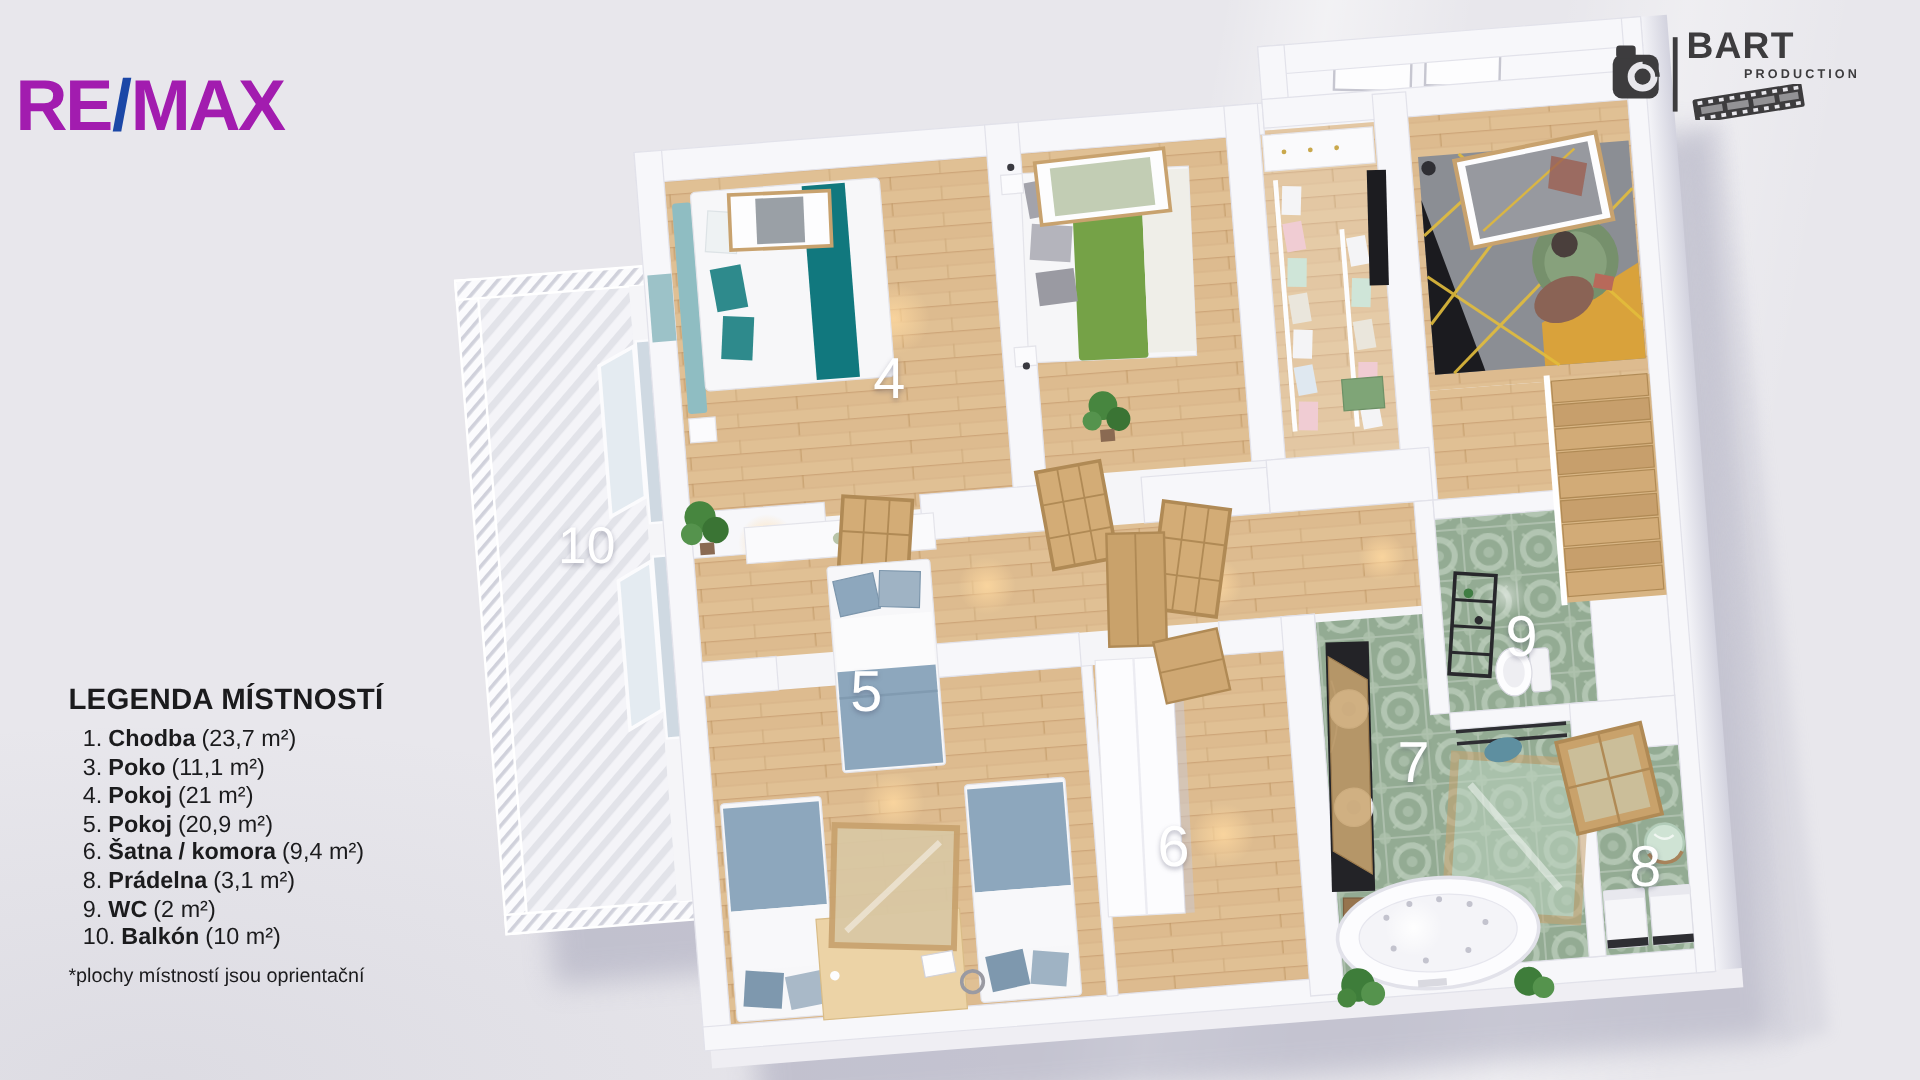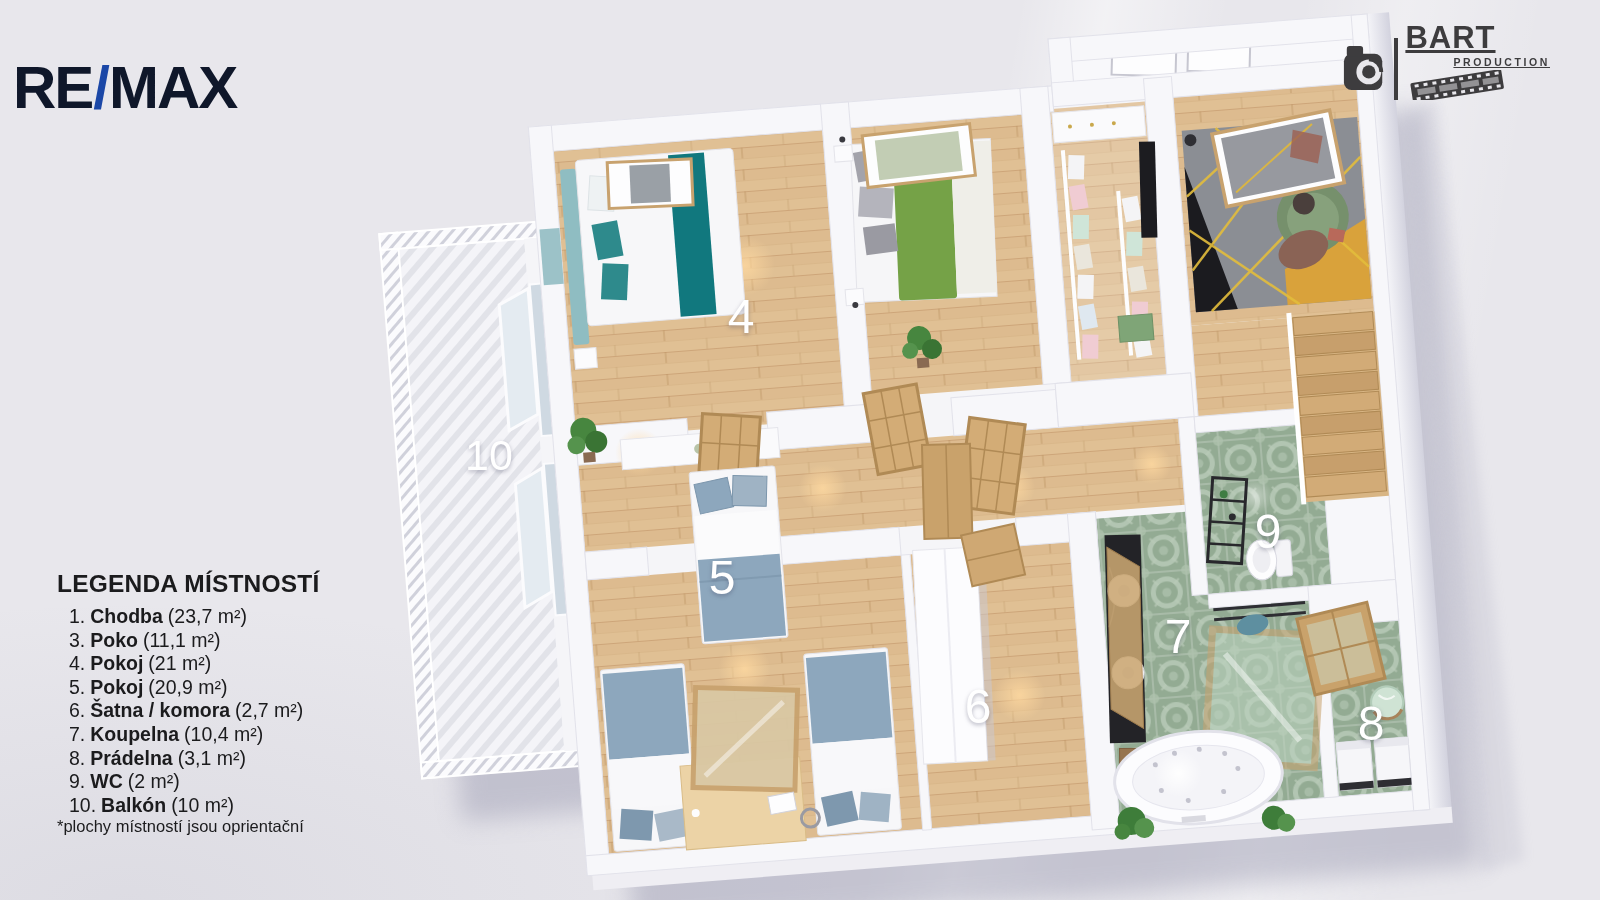--- a/index.html
+++ b/index.html
@@ -6,35 +6,35 @@
     font-family:"Liberation Sans", sans-serif;background:#e8e7ec;}
   .bg-streaks{position:absolute;inset:0;pointer-events:none;
     background:
       linear-gradient(100deg, rgba(255,255,255,0) 58%, rgba(255,255,255,.45) 63%, rgba(255,255,255,0) 70%),
       linear-gradient(100deg, rgba(255,255,255,0) 74%, rgba(255,255,255,.30) 80%, rgba(255,255,255,0) 88%),
       radial-gradient(1200px 500px at 8% 100%, rgba(120,120,145,.10), rgba(0,0,0,0) 60%);}
   .plan-svg{position:absolute;left:0;top:0;}
   
   .remax{position:absolute;left:13px;top:58px;font-weight:700;font-size:60px;
     letter-spacing:-2px;line-height:1;user-select:none;}
-  .remax .red{color:#0f172a;} .remax .blue{color:#1b47a7;padding:0 1px;}
+  .remax .red{color:#a21caf;} .remax .blue{color:#1b47a7;padding:0 1px;}
   
-  .bart{position:absolute;top:22px;right:50px;display:flex;align-items:flex-end;color:#3d3c3e;text-decoration:underline;}
+  .bart{position:absolute;top:22px;right:50px;display:flex;align-items:center;color:#3d3c3e;}
   .bart .divider{width:4px;height:62px;background:#3d3c3e;margin:2px 7px 0 6px;}
   .bart .stack{display:flex;flex-direction:column;align-items:flex-start;}
   .bart .name{font-size:31px;font-weight:700;letter-spacing:1px;line-height:1;}
   .bart .sub{font-size:10.5px;font-weight:700;letter-spacing:2.6px;margin-top:3px;padding-left:48px;}
   .bart .film{margin-top:2px;margin-left:4px;}
   
   .legend{position:absolute;left:57px;top:570px;color:#1b1b1d;}
   .legend-title{font-size:24.5px;font-weight:700;margin-bottom:7px;letter-spacing:.2px;}
   .legend-item{font-size:19.5px;line-height:23.6px;margin-left:12px;}
   .legend-item .num{margin-right:5px;}
   .legend-item b{margin-right:5px;}
-  .legend-footnote{font-size:16.5px;margin-top:0;}
+  .legend-footnote{font-size:16.5px;margin-top:10px;}
   .room-label{font-family:"Liberation Sans",sans-serif;fill:#ffffff;
     filter:drop-shadow(0 2px 2px rgba(60,60,90,.35));}
 </style>
 </head>
 <body>
 
 <div class="bg-streaks"></div>
 
 <svg class="plan-svg" width="1600" height="900" viewBox="0 0 1600 900">
   <defs>
@@ -518,19 +518,18 @@
     </svg>
   </div>
 </div>
 
 <div class="legend">
   <div class="legend-title">LEGENDA MÍSTNOSTÍ</div>
   <div class="legend-item"><span class="num">1.</span><b>Chodba</b><span>(23,7 m²)</span></div>
   <div class="legend-item"><span class="num">3.</span><b>Poko</b><span>(11,1 m²)</span></div>
   <div class="legend-item"><span class="num">4.</span><b>Pokoj</b><span>(21 m²)</span></div>
   <div class="legend-item"><span class="num">5.</span><b>Pokoj</b><span>(20,9 m²)</span></div>
-  <div class="legend-item"><span class="num">6.</span><b>Šatna / komora</b><span>(2,7 m²)</span></div>
-  <div class="legend-item"><span class="num">7.</span><b>Koupelna</b><span>(10,4 m²)</span></div>
+  <div class="legend-item"><span class="num">6.</span><b>Šatna / komora</b><span>(9,4 m²)</span></div>
   <div class="legend-item"><span class="num">8.</span><b>Prádelna</b><span>(3,1 m²)</span></div>
   <div class="legend-item"><span class="num">9.</span><b>WC</b><span>(2 m²)</span></div>
   <div class="legend-item"><span class="num">10.</span><b>Balkón</b><span>(10 m²)</span></div>
   <div class="legend-footnote">*plochy místností jsou oprientační</div>
 </div>
 
 </body></html>

